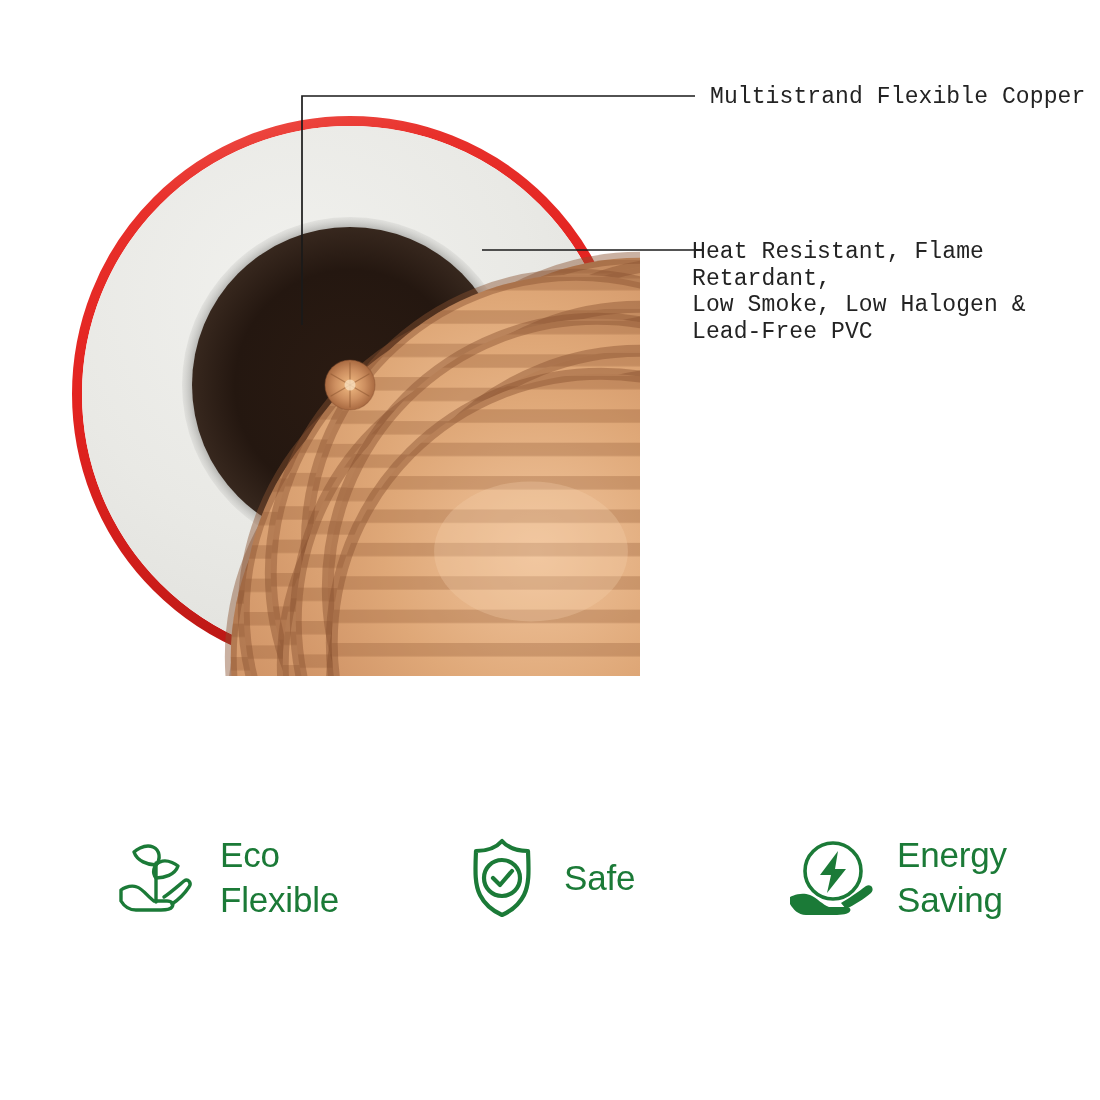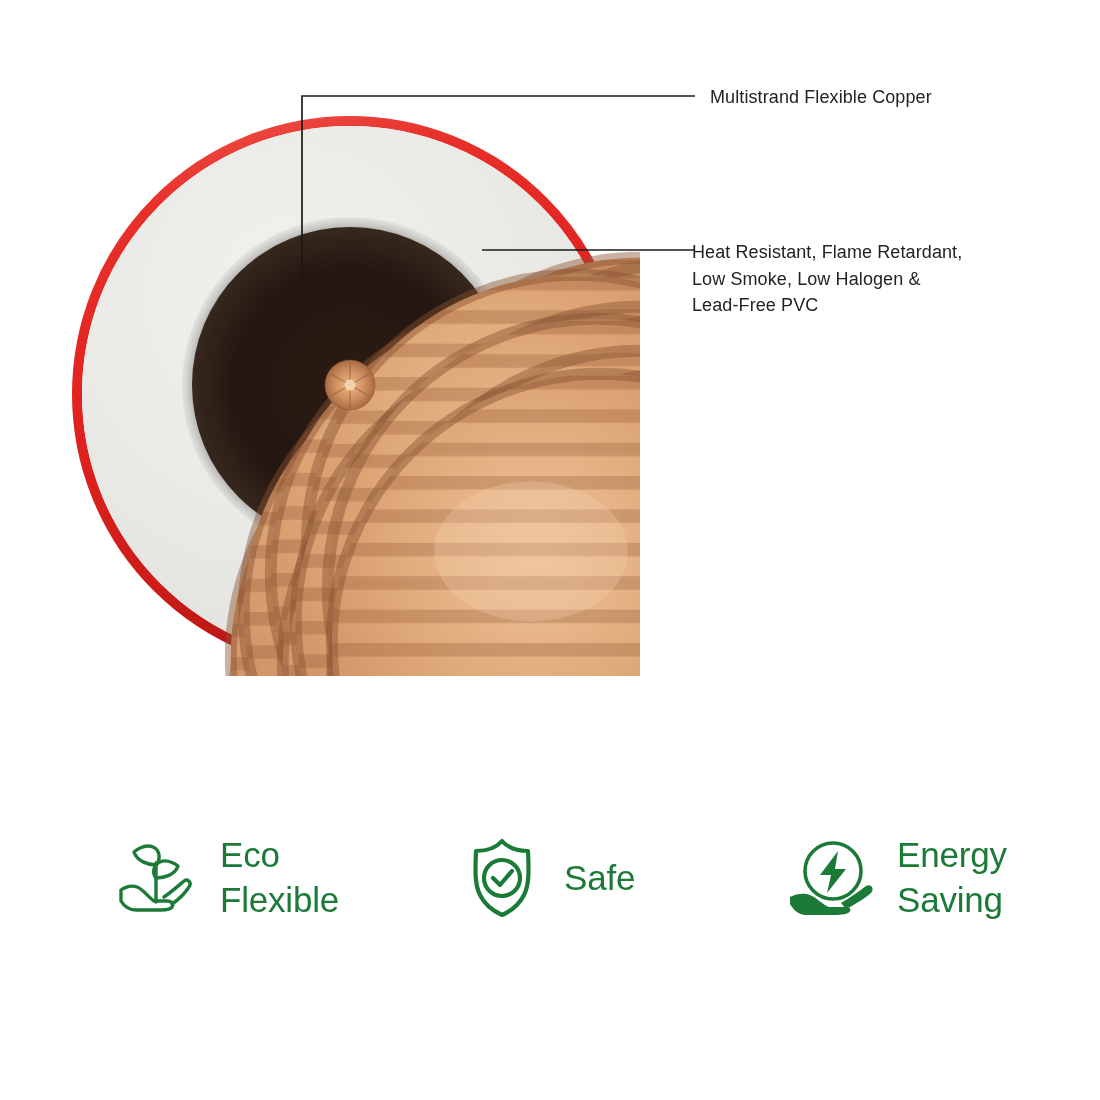--- a/index.html
+++ b/index.html
@@ -33,22 +33,22 @@
     top: 116px;
     width: 580px;
     height: 560px;
   }
   .cable-svg { display: block; }
 
   
   .callout {
     position: absolute;
     color: #232323;
-    font-family: Liberation Sans, sans-serif;
-    font-size: 18px;
+    font-family: Liberation Mono, monospace;
+    font-size: 23px;
     line-height: 26.5px;
     letter-spacing: 0.1px;
     white-space: pre-line;
   }
   #callout-copper {
     left: 710px;
     top: 84px;
   }
   #callout-pvc {
     left: 692px;

